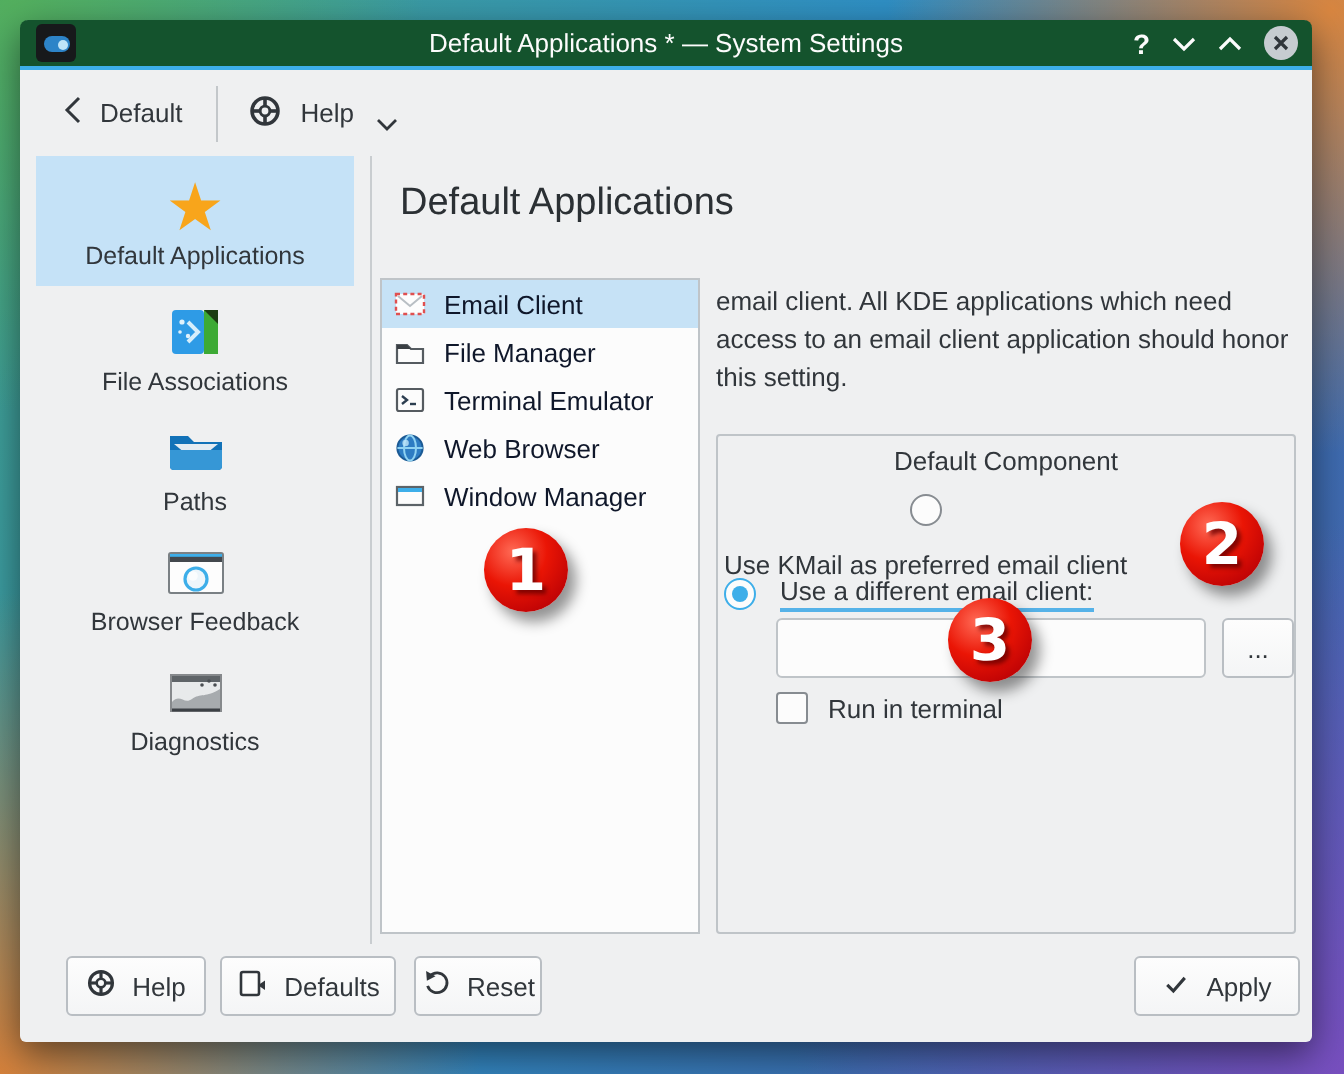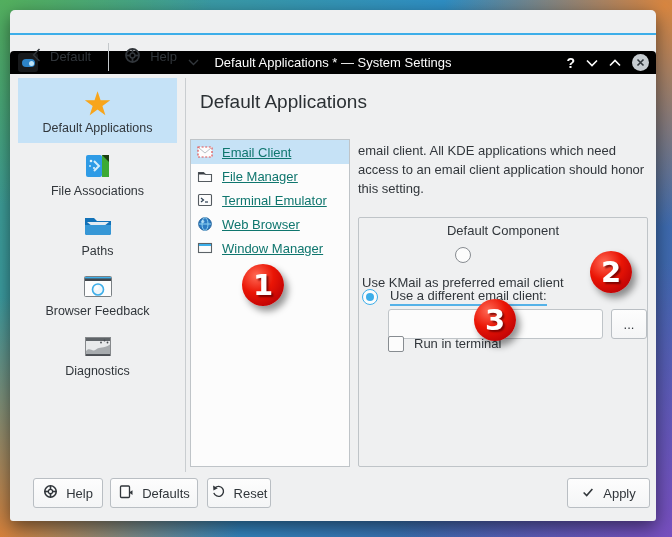--- a/index.html
+++ b/index.html
@@ -20,21 +20,21 @@
   
   .window {
     position:absolute; left:10px; top:10px; width:646px; height:511px;
     background:#eff0f1; border-radius:5px 5px 3px 3px;
     box-shadow:0 6px 18px rgba(0,0,0,.5);
   }
 
   
   .titlebar {
     position:absolute; left:0; top:0; width:100%; height:23px;
-    background:#000000; border-radius:4px 4px 0 0;margin-top:41px;
+    background:#14532d; border-radius:4px 4px 0 0;
   }
   .titlebar-accent { position:absolute; left:0; top:23px; width:100%; height:2px; background:#3daee9; }
   .app-icon { position:absolute; left:8px; top:2px; width:20px; height:19px; background:#17191b; border-radius:3px; }
   .app-icon .pill { position:absolute; left:4px; top:6px; width:13px; height:8px; background:#2d84c8; border-radius:4px; }
   .app-icon .knob { position:absolute; left:10.5px; top:7.5px; width:5px; height:5px; background:#bfe4f8; border-radius:50%; }
   .win-title {
     position:absolute; left:0; right:0; top:0; height:23px; line-height:23px;
     text-align:center; color:#fcfcfc; font-size:13px;
   }
   .tb-buttons { position:absolute; right:7px; top:0; height:23px; display:flex; align-items:center; gap:11px; }
@@ -59,21 +59,21 @@
   .star-glyph { font-family:"DejaVu Sans", sans-serif; font-size:33px; line-height:33px; color:#f8a51b; }
   .side-label { margin-top:1px; }
 
   
   .page-heading { position:absolute; left:190px; top:81px; font-size:19px; color:#2b3034; }
 
   .list-panel {
     position:absolute; left:180px; top:129px; width:160px; height:328px;
     background:#fcfcfc; border:1px solid #bfc4c8;
   }
-  .list-row { height:24px; display:flex; align-items:center; gap:9px; padding-left:6px; color:#0f766e;text-decoration:underline; }
+  .list-row { height:24px; display:flex; align-items:center; gap:9px; padding-left:6px; color:#0f172a; }
   .list-row.selected { background:#c6e2f6; }
   .list-row svg { flex:0 0 auto; }
 
   .description { position:absolute; left:348px; top:131px; width:296px; line-height:19px; }
 
   .groupbox {
     position:absolute; left:348px; top:207px; width:290px; height:250px;
     border:1px solid #bfc4c8; border-radius:2px;
   }
   .group-title { text-align:center; margin-top:5px; }
@@ -92,21 +92,21 @@
   .client-input {
     position:absolute; left:29px; top:91px; width:215px; height:30px;
     background:#fcfcfc; border:1px solid #bfc4c8; border-radius:3px;
     font-family:"Liberation Sans", sans-serif; font-size:13px; padding:0 6px; color:#31363b;
   }
   .browse-btn {
     position:absolute; left:252px; top:91px; width:36px; height:30px;
     background:linear-gradient(#fdfdfd,#f4f5f6); border:1px solid #b9bec3; border-radius:3px;
     font-size:13px; color:#31363b; display:flex; align-items:center; justify-content:center;
   }
-  .checkbox-row { position:absolute; left:29px; top:118px; display:flex; gap:10px; }
+  .checkbox-row { position:absolute; left:29px; top:128px; display:flex; align-items:center; gap:10px; }
   .checkbox { width:16px; height:16px; border:1px solid #878c91; border-radius:2px; background:#fcfcfc; }
 
   
   .btn {
     position:absolute; top:468px; height:30px;
     background:linear-gradient(#fdfdfd,#f4f5f6); border:1px solid #b9bec3; border-radius:3px;
     font-size:13px; color:#31363b; display:flex; align-items:center; justify-content:center; gap:8px;
   }
   #btn-help     { left:23px;  width:70px; }
   #btn-defaults { left:100px; width:88px; }

